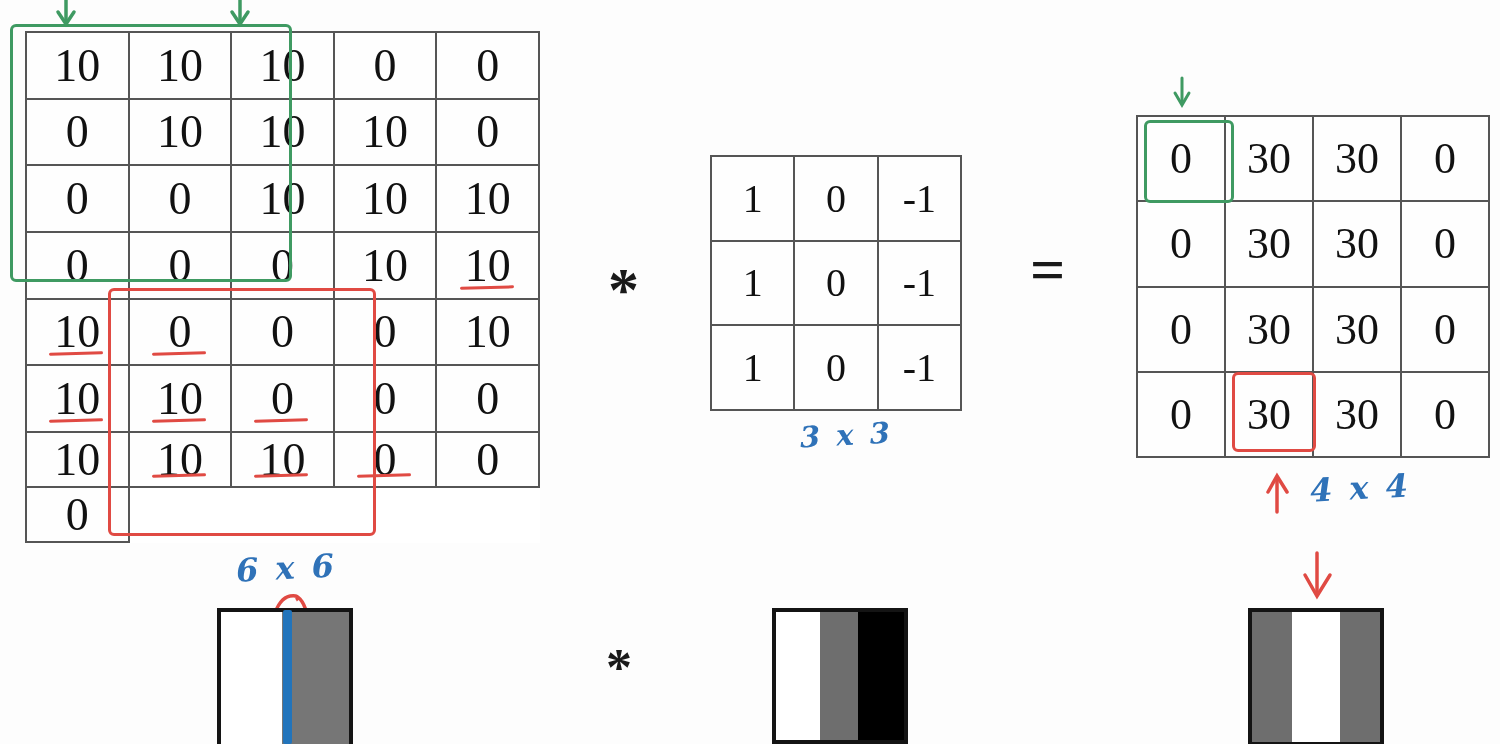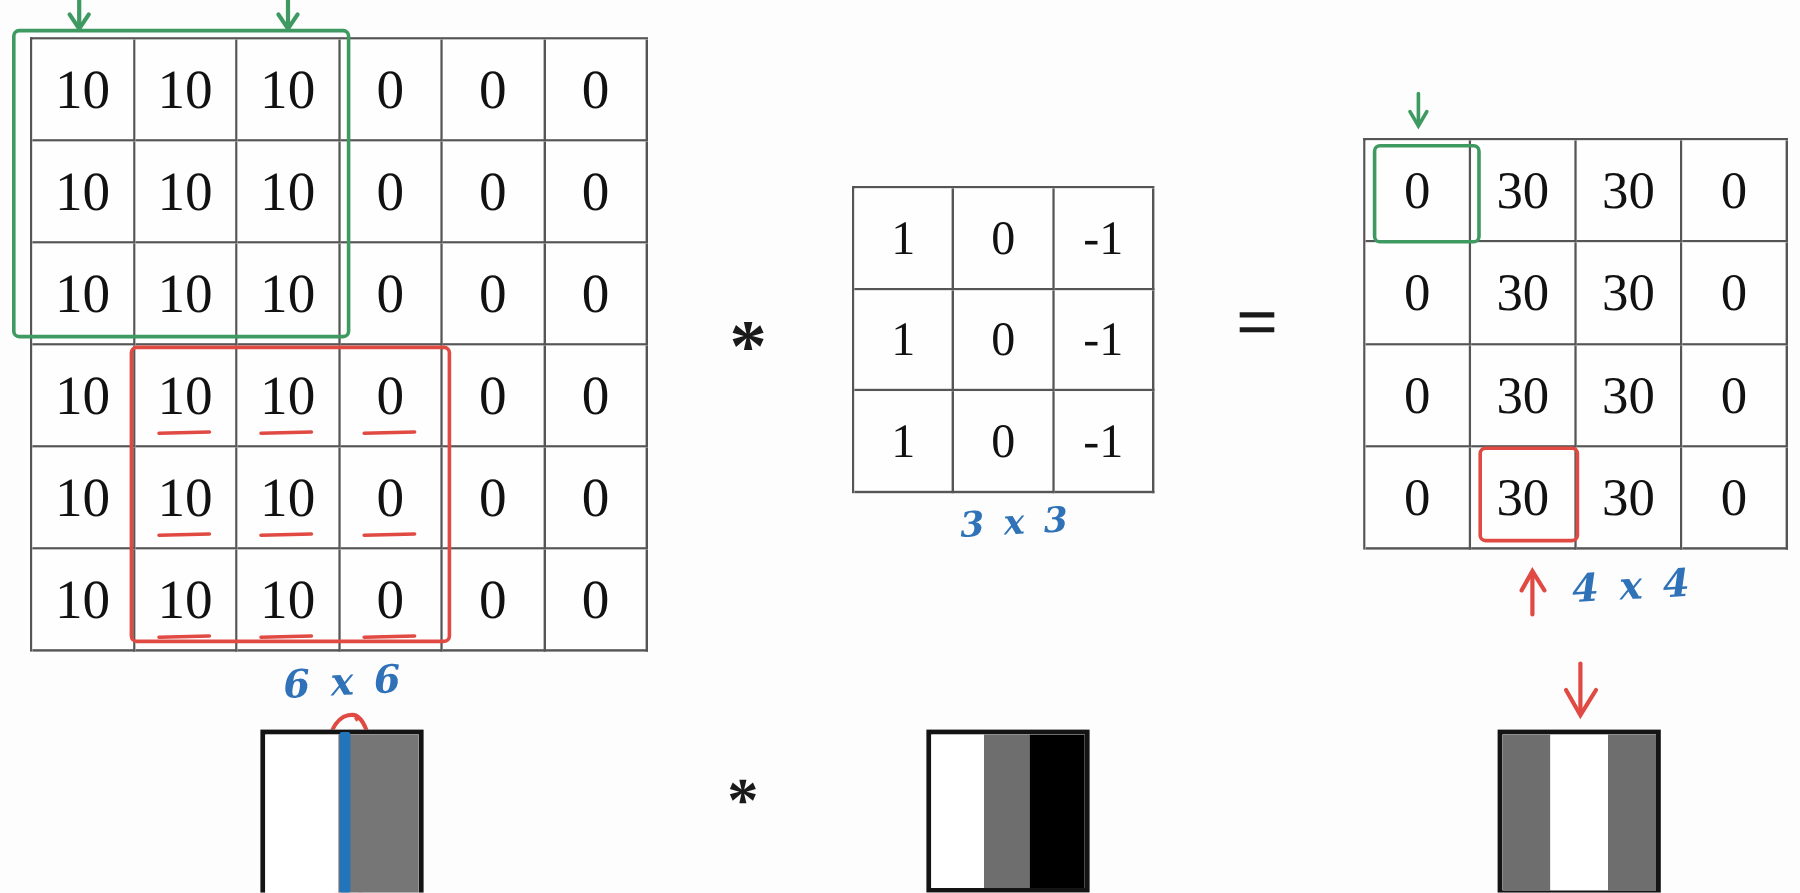--- a/index.html
+++ b/index.html
@@ -39,21 +39,21 @@
     position: relative;
     background: #fefefe;
   }
 
   
   #input-matrix {
     left: 25px;
     top: 31px;
     width: 515px;
     height: 512px;
-    grid-template-columns: repeat(6, 1fr);
+    grid-template-columns: repeat(5, 1fr);
     grid-template-rows: repeat(6, 1fr);
   }
   #input-matrix .cell { font-size: 46px; }
 
   
   #filter-matrix {
     left: 710px;
     top: 155px;
     width: 252px;
     height: 256px;

